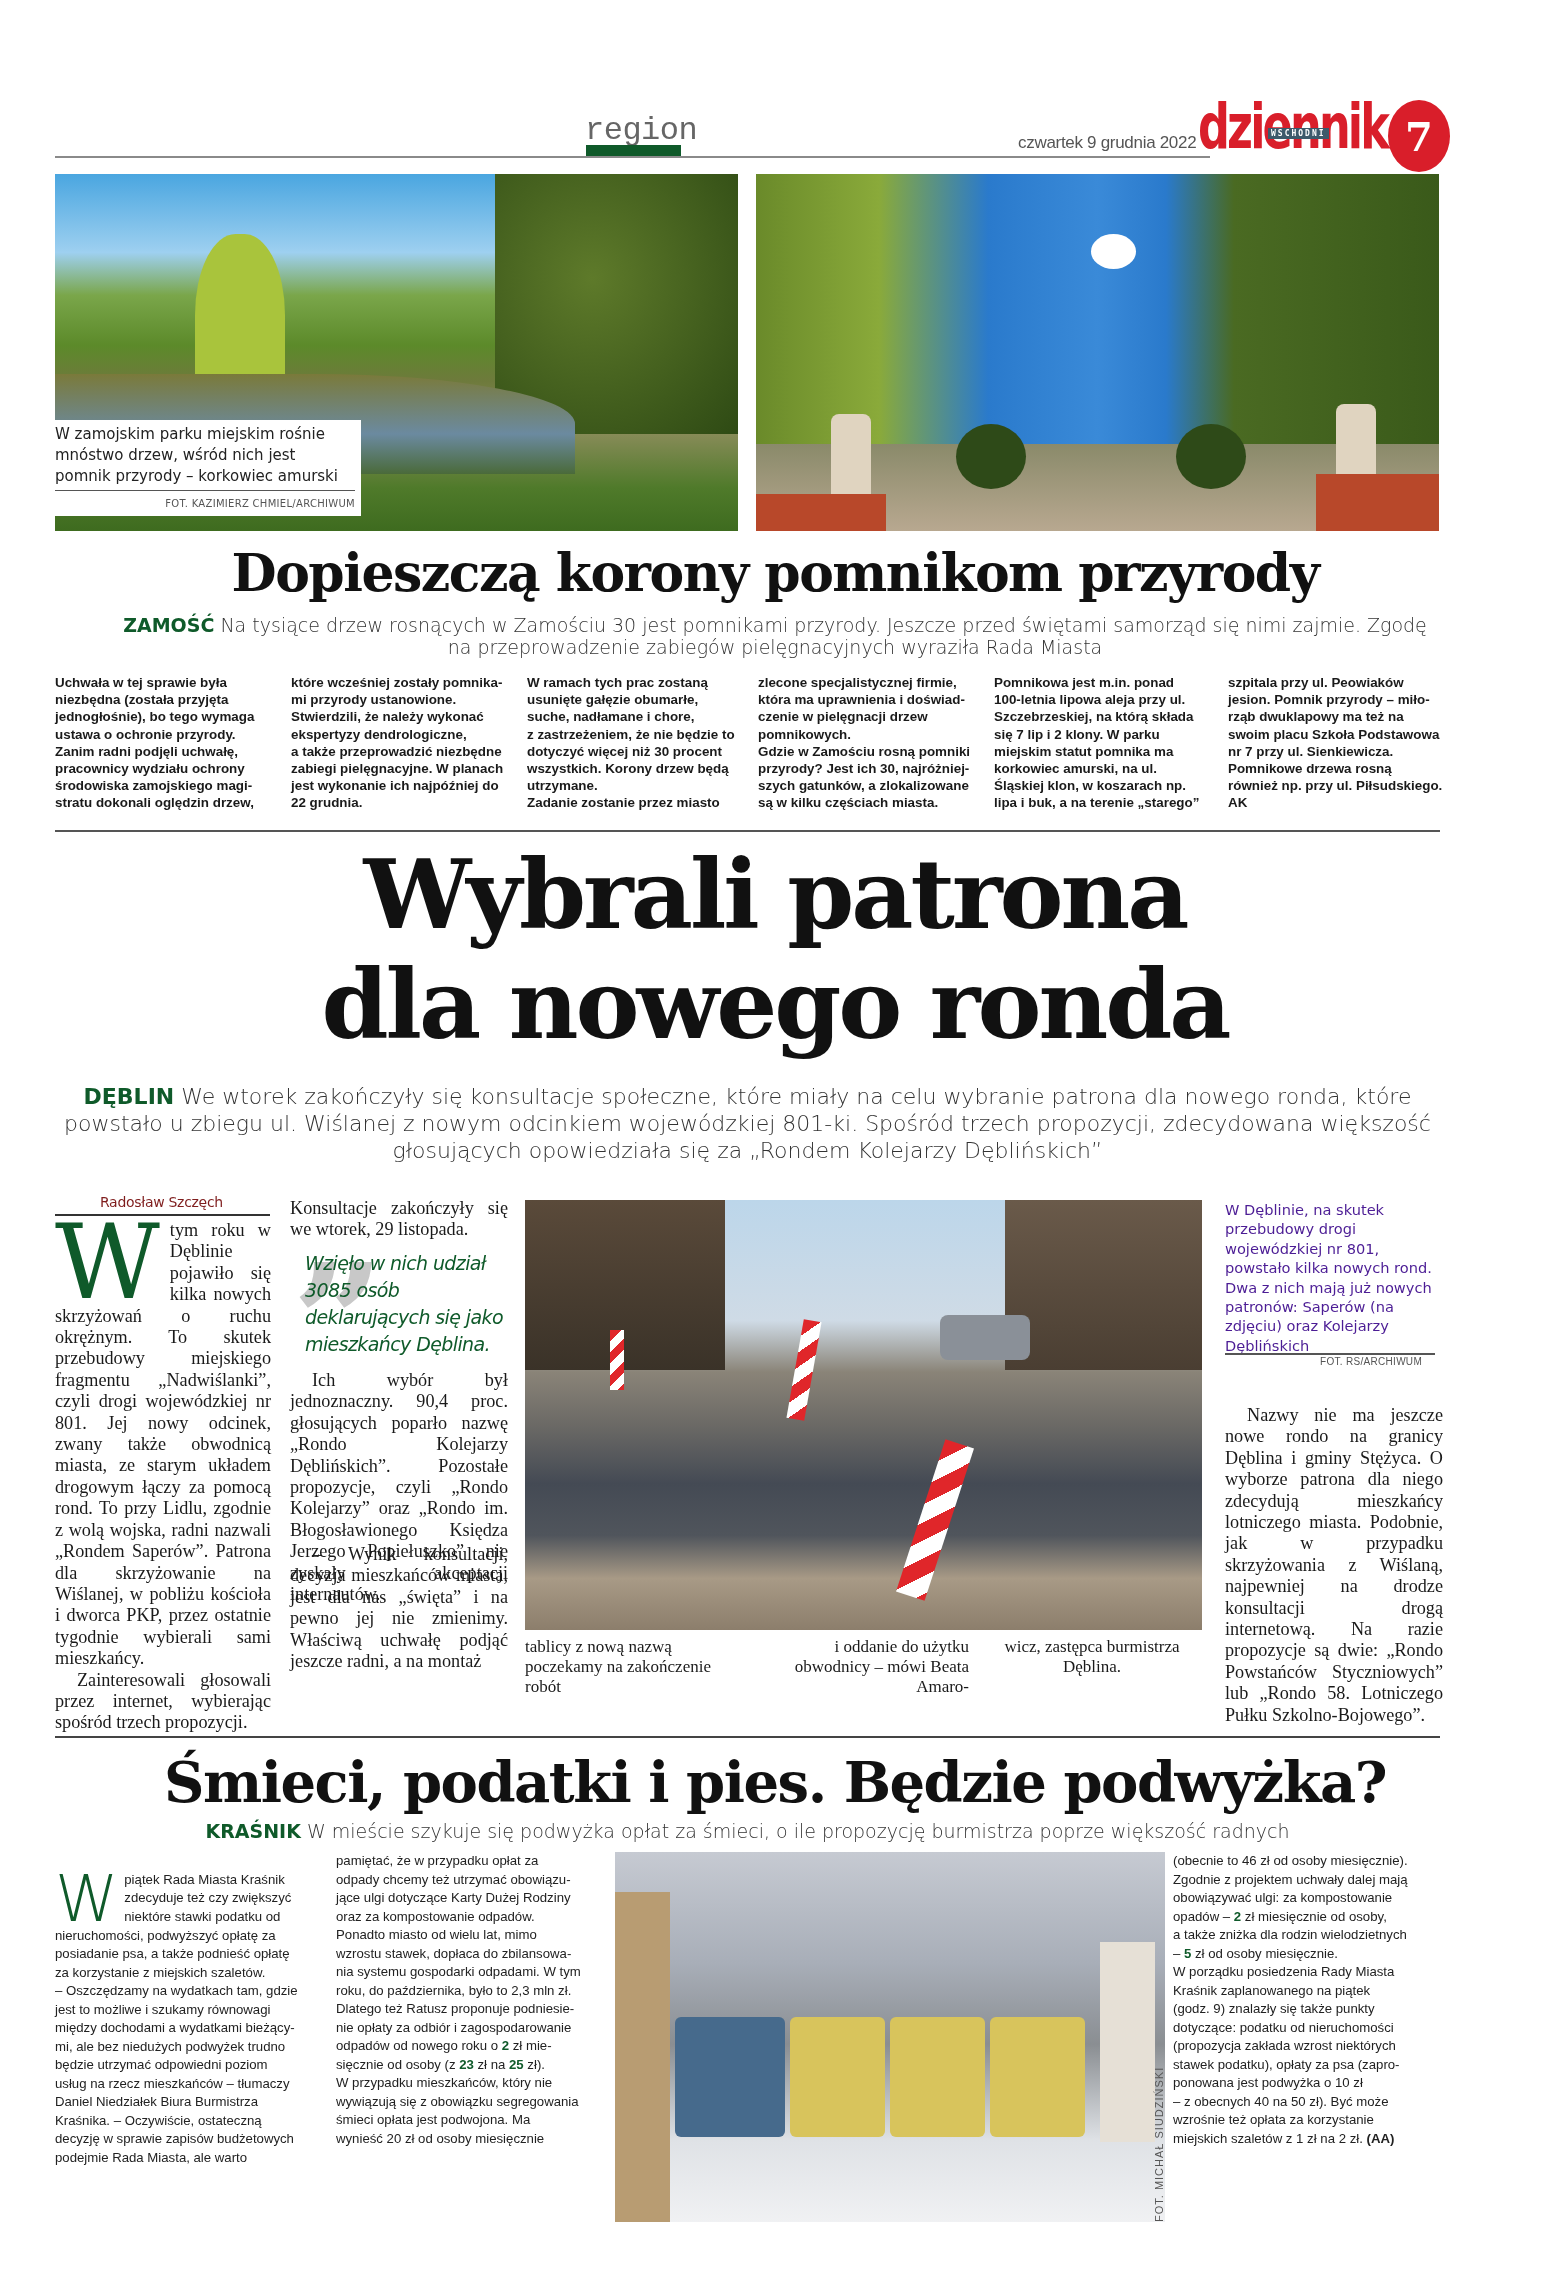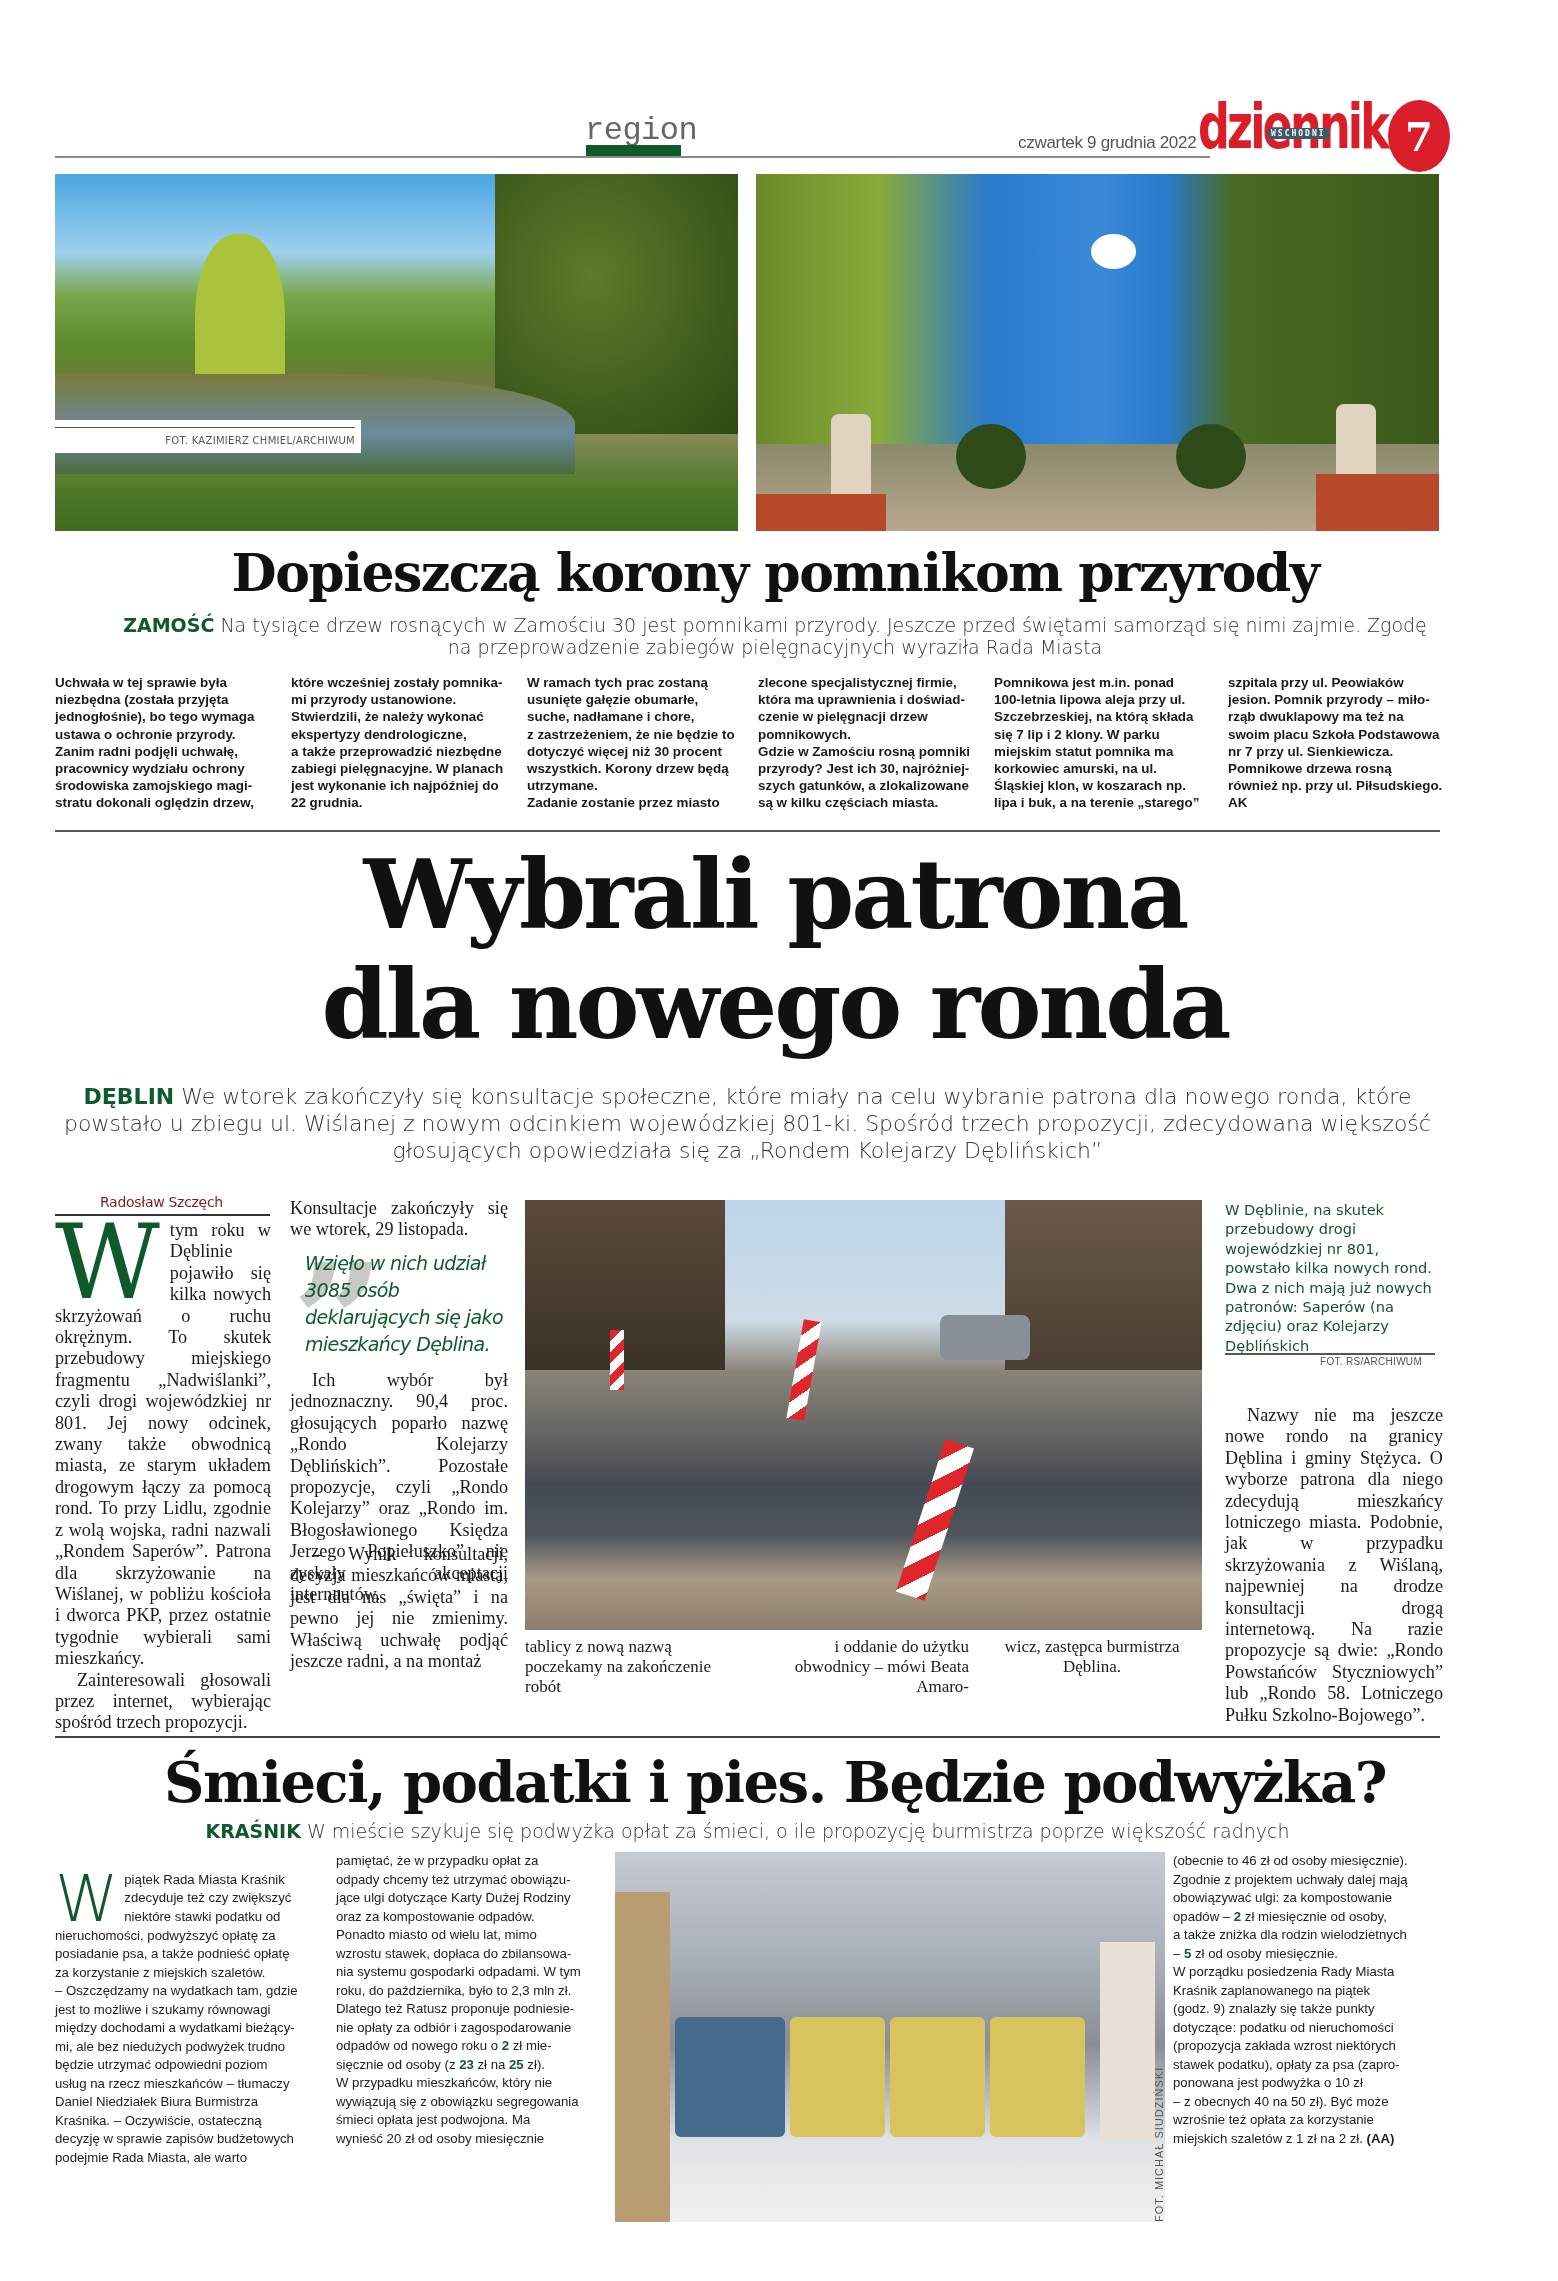--- a/index.html
+++ b/index.html
@@ -17,21 +17,21 @@
 .caption-box{position:absolute;background:#fff;font-family:"DejaVu Sans",sans-serif;font-size:15px;line-height:21px;color:#222;padding:4px 6px 2px 0}
 .credit{font-size:10px;color:#555;text-align:right;border-top:1.5px solid #555;margin-top:3px;padding-top:2px;letter-spacing:0.3px}
 .headline{position:absolute;font-family:"DejaVu Serif",serif;font-weight:bold;color:#111;text-align:center;letter-spacing:-1.5px}
 .lead{position:absolute;font-family:"DejaVu Sans",sans-serif;font-weight:300;color:#333;text-align:center}
 .loc{font-weight:bold;color:#0f5a2a}
 .col{position:absolute;font-family:"Liberation Sans",sans-serif;font-weight:bold;font-size:13.4px;line-height:17.2px;color:#1a1a1a;white-space:pre-line}
 .scol{position:absolute;font-family:"Liberation Serif",serif;font-size:18.2px;line-height:21.4px;color:#1a1a1a;text-align:justify;white-space:pre-line}
 .dropcap{float:left;font-family:"DejaVu Serif",serif;font-size:102px;line-height:82px;color:#0f5a2a;margin:2px 10px 0 0}
 .quote-mark{position:absolute;font-family:"DejaVu Serif",serif;font-weight:bold;font-size:160px;color:#c8c8c8;line-height:120px}
 .pull{position:absolute;font-family:"DejaVu Sans",sans-serif;font-style:italic;font-size:19px;line-height:27px;color:#0f5a2a;letter-spacing:-0.6px}
-.caption2{position:absolute;font-family:"DejaVu Sans",sans-serif;font-size:14.6px;line-height:19.4px;color:#14532d}
+.caption2{position:absolute;font-family:"DejaVu Sans",sans-serif;font-size:14.6px;line-height:19.4px;color:#4c1d95}
 .kcol{position:absolute;font-family:"Liberation Sans",sans-serif;font-size:13.2px;line-height:18.5px;color:#222;white-space:pre-line}
 .hl{color:#0f5a2a;font-weight:bold}
 .byline{position:absolute;font-family:"DejaVu Sans",sans-serif;font-size:14px;color:#7f1d1d;letter-spacing:-0.3px}
 .vert-credit{position:absolute;font-size:11px;color:#555;transform:rotate(-90deg);transform-origin:left top;white-space:nowrap;letter-spacing:1px}
 </style>
 </head>
 <body>
 
 <div>
   <div class="section-label">region</div>
@@ -42,20 +42,21 @@
   <div class="logo-sub">WSCHODNI</div>
   <div class="page-num">7</div>
 </div>
 
 <div class="photo" style="left:55px;top:174px;width:683px;height:357px;background:linear-gradient(180deg,#4aa6e0 0%,#9ed0f0 22%,#7aa64a 34%,#5c8a2a 48%,#6e7a3c 58%,#8a8c5a 72%,#4f7a2a 88%,#3e6b1f 100%)">
   <div style="position:absolute;left:140px;top:60px;width:90px;height:180px;border-radius:45% 45% 20% 20%;background:#a9c43c"></div>
   <div style="position:absolute;left:440px;top:0;width:243px;height:260px;background:radial-gradient(ellipse at 40% 40%,#5e7a2a,#2e4a14)"></div>
   <div style="position:absolute;left:0;top:200px;width:520px;height:100px;background:linear-gradient(180deg,#7a7a3a,#6b8aa0 60%,#4a6a3a);border-radius:0 50% 0 0"></div>
 </div>
 <div class="caption-box" style="left:55px;top:420px;width:306px;">
+  <div>W zamojskim parku miejskim rośnie mnóstwo drzew, wśród nich jest pomnik przyrody – korkowiec amurski</div>
   <div class="credit">FOT. KAZIMIERZ CHMIEL/ARCHIWUM</div>
 </div>
 <div class="photo" style="left:756px;top:174px;width:683px;height:357px;background:linear-gradient(90deg,#6a8a2a 0%,#8aaa3a 18%,#2a7acc 34%,#3a8ad8 50%,#2a7acc 60%,#4a6a22 70%,#3a5a1a 100%)">
   <div style="position:absolute;left:335px;top:60px;width:45px;height:35px;border-radius:50%;background:#fff"></div>
   <div style="position:absolute;left:0;top:270px;width:683px;height:87px;background:linear-gradient(180deg,#8a8a6a,#b8a890)"></div>
   <div style="position:absolute;left:75px;top:240px;width:40px;height:90px;background:#e0d4c0;border-radius:8px"></div>
   <div style="position:absolute;left:580px;top:230px;width:40px;height:90px;background:#e0d4c0;border-radius:8px"></div>
   <div style="position:absolute;left:0;top:320px;width:130px;height:37px;background:#b8482a"></div>
   <div style="position:absolute;left:560px;top:300px;width:123px;height:57px;background:#b8482a"></div>
   <div style="position:absolute;left:200px;top:250px;width:70px;height:65px;border-radius:50%;background:#2e4a18"></div>

